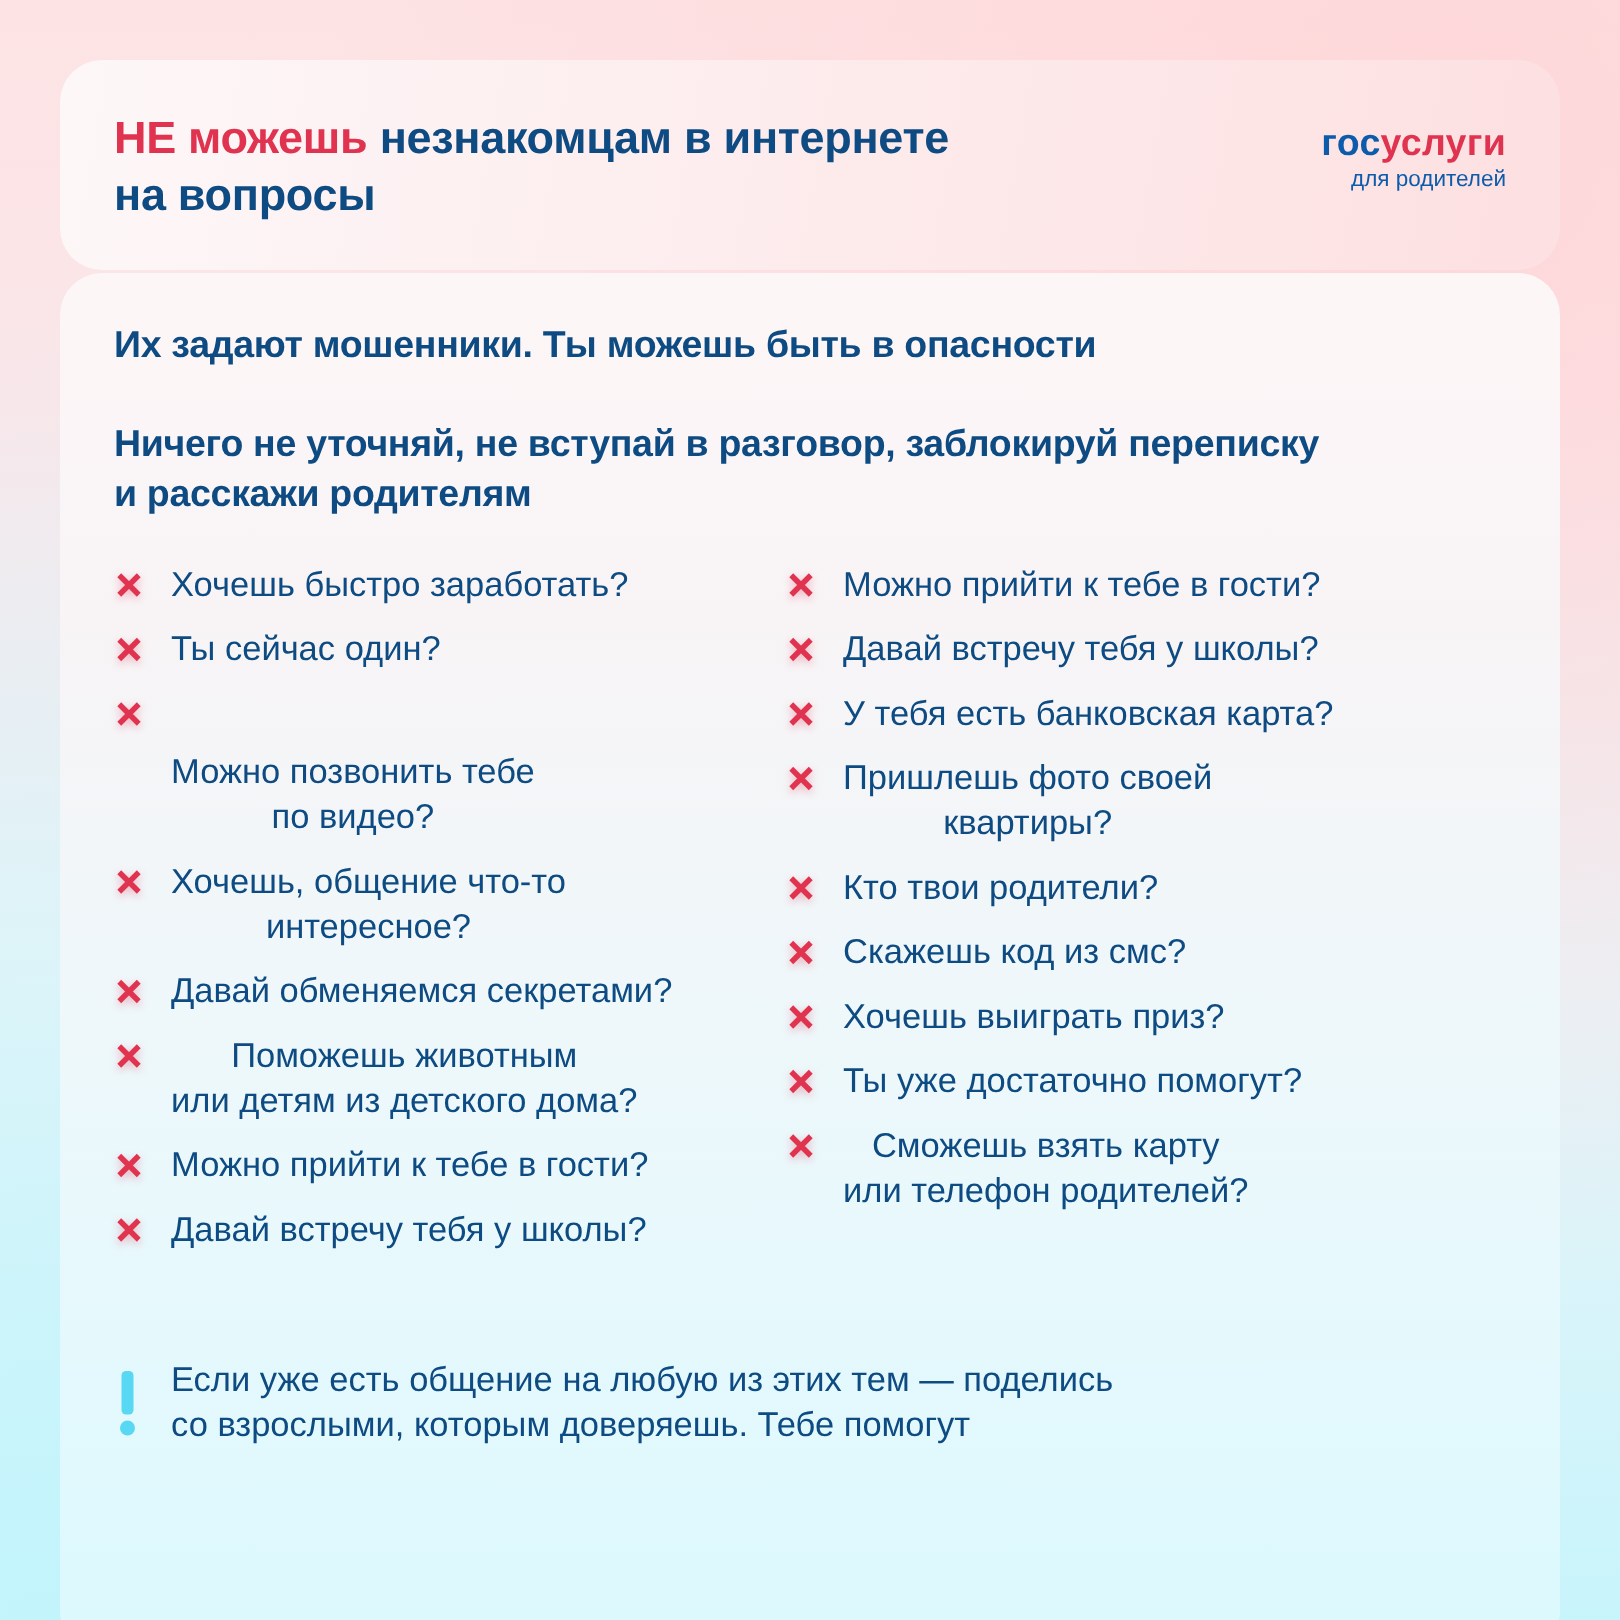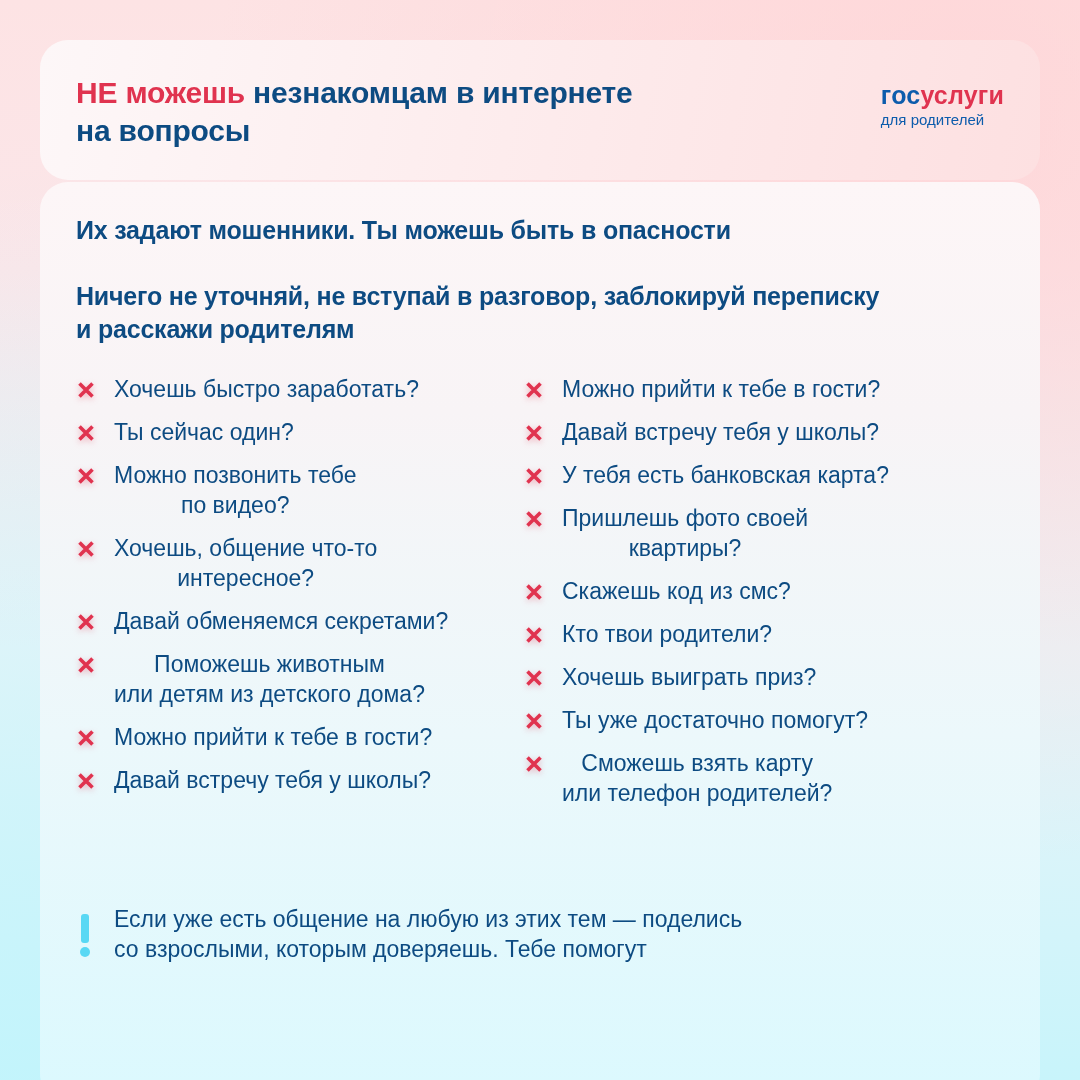--- a/index.html
+++ b/index.html
@@ -19,21 +19,21 @@
       background: linear-gradient(100deg, #fdf7f8 0%, #fde9ea 60%, #fde0e1 100%);
       box-sizing: border-box;
     }
     .title {
       position: absolute; left: 36px; top: 34px;
       font-size: 30px; font-weight: bold; line-height: 38px; color: #0d4b82;
       letter-spacing: -0.2px;
     }
     .title .accent { color: #e0334f; }
     .logo {
-      position: absolute; right: 36px; top: 42px; text-align: left;
+      position: absolute; right: 36px; top: 42px; text-align: right;
     }
     .logo-main {
       font-size: 25px; font-weight: bold; line-height: 26px; letter-spacing: 0.2px;
     }
     .logo-gos { color: #0d5cac; }
     .logo-uslugi { color: #e0334f; }
     .logo-sub {
       font-size: 15px; color: #0d5cac; line-height: 20px; margin-top: 2px;
     }
     .main-card {
@@ -120,21 +120,21 @@
           </svg>
         </span>
         <span class="item-text" style="white-space: pre-line;">Ты сейчас один?</span>
       </div>
       <div class="item">
         <span class="x-icon">
           <svg width="18" height="18" viewBox="0 0 18 18">
             <path d="M2.5 2.5 L15.5 15.5 M15.5 2.5 L2.5 15.5" stroke="#e0334f" stroke-width="3.6" stroke-linecap="butt"></path>
           </svg>
         </span>
-        <span class="item-text" style="white-space: pre-line;">Можно позвонить тебе
+        <span class="item-text" style="white-space: pre-line; margin-top: 39px;">Можно позвонить тебе
 по видео?</span>
       </div>
       <div class="item">
         <span class="x-icon">
           <svg width="18" height="18" viewBox="0 0 18 18">
             <path d="M2.5 2.5 L15.5 15.5 M15.5 2.5 L2.5 15.5" stroke="#e0334f" stroke-width="3.6" stroke-linecap="butt"></path>
           </svg>
         </span>
         <span class="item-text" style="white-space: pre-line;">Хочешь, общение что-то
 интересное?</span>
@@ -206,29 +206,29 @@
         </span>
         <span class="item-text" style="white-space: pre-line;">Пришлешь фото своей
 квартиры?</span>
       </div>
       <div class="item">
         <span class="x-icon">
           <svg width="18" height="18" viewBox="0 0 18 18">
             <path d="M2.5 2.5 L15.5 15.5 M15.5 2.5 L2.5 15.5" stroke="#e0334f" stroke-width="3.6" stroke-linecap="butt"></path>
           </svg>
         </span>
+        <span class="item-text" style="white-space: pre-line;">Кто твои родители?</span>
+      </div>
+      <div class="item">
+        <span class="x-icon">
+          <svg width="18" height="18" viewBox="0 0 18 18">
+            <path d="M2.5 2.5 L15.5 15.5 M15.5 2.5 L2.5 15.5" stroke="#e0334f" stroke-width="3.6" stroke-linecap="butt"></path>
+          </svg>
+        </span>
         <span class="item-text" style="white-space: pre-line;">Скажешь код из смс?</span>
-      </div>
-      <div class="item">
-        <span class="x-icon">
-          <svg width="18" height="18" viewBox="0 0 18 18">
-            <path d="M2.5 2.5 L15.5 15.5 M15.5 2.5 L2.5 15.5" stroke="#e0334f" stroke-width="3.6" stroke-linecap="butt"></path>
-          </svg>
-        </span>
-        <span class="item-text" style="white-space: pre-line;">Кто твои родители?</span>
       </div>
       <div class="item">
         <span class="x-icon">
           <svg width="18" height="18" viewBox="0 0 18 18">
             <path d="M2.5 2.5 L15.5 15.5 M15.5 2.5 L2.5 15.5" stroke="#e0334f" stroke-width="3.6" stroke-linecap="butt"></path>
           </svg>
         </span>
         <span class="item-text" style="white-space: pre-line;">Хочешь выиграть приз?</span>
       </div>
       <div class="item">

